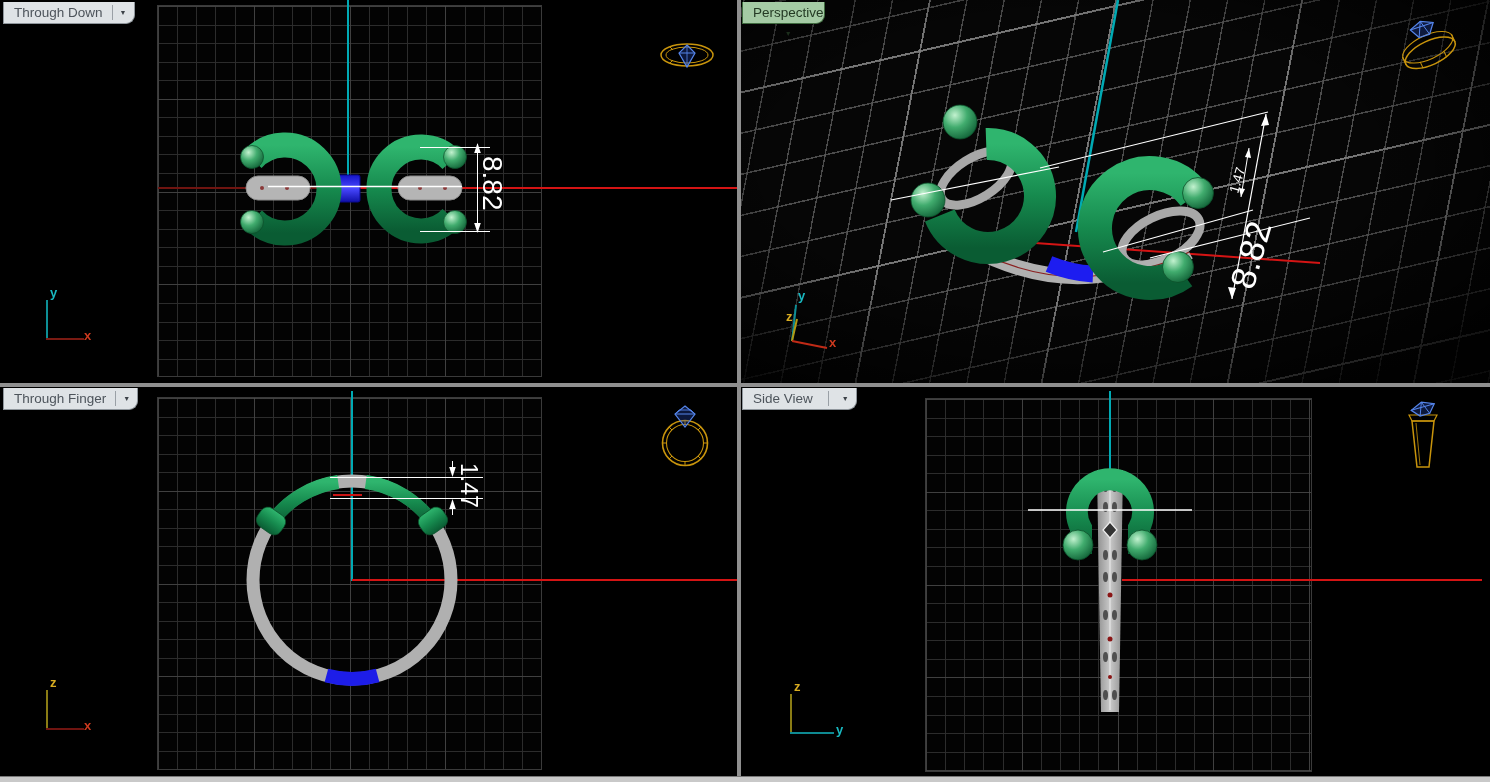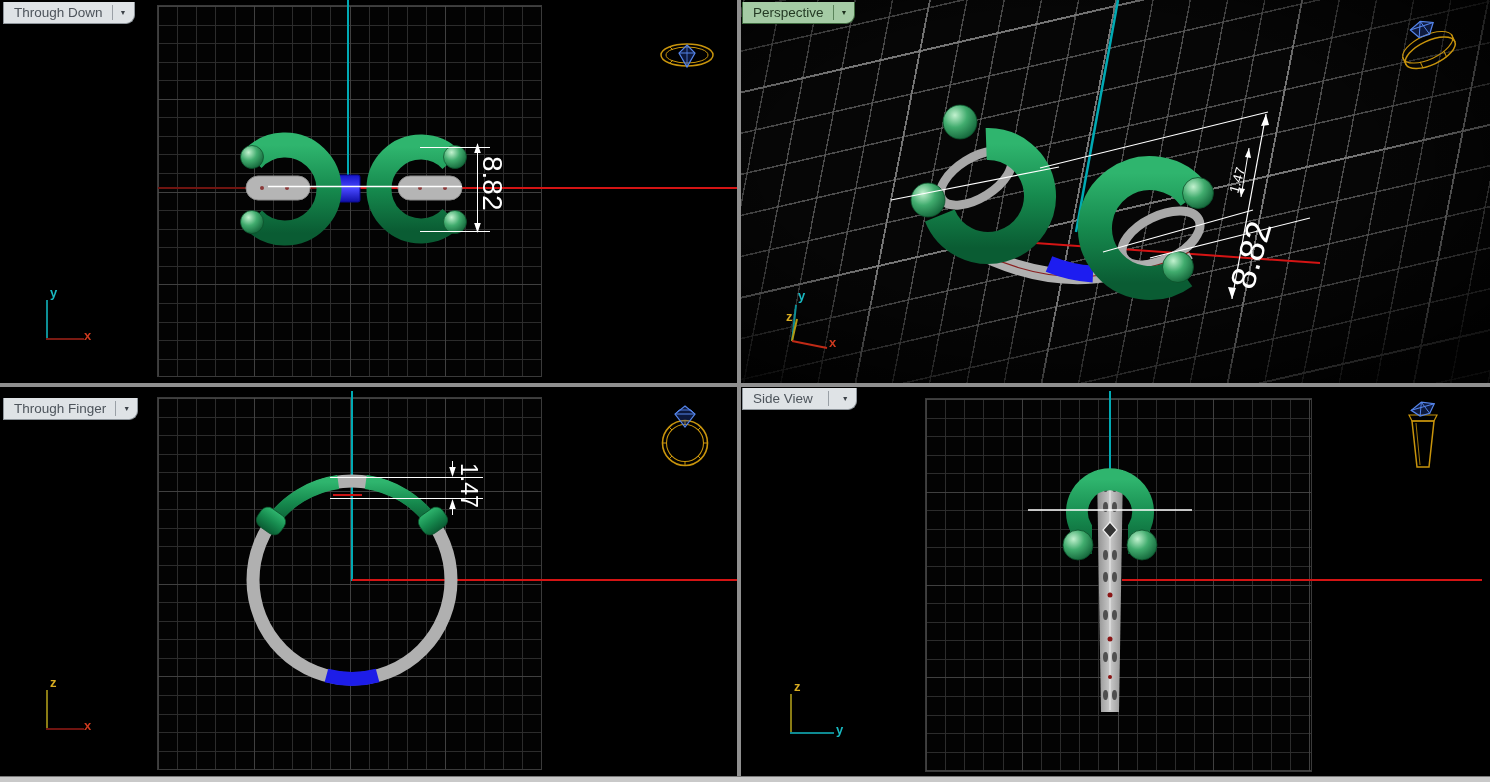--- a/index.html
+++ b/index.html
@@ -210,21 +210,21 @@
         <line class="gold" x1="46" y1="41" x2="46" y2="48" stroke-width="1"></line>
       </g>
       <g transform="rotate(-18 27 14)">
         <polygon class="gem" points="15,10 27,5 39,10 32,20 21,20" stroke-width="1.2" fill="none"></polygon>
         <line class="gemline" x1="15" y1="10" x2="39" y2="10" stroke-width="1"></line>
         <line class="gemline" x1="21" y1="20" x2="27" y2="5" stroke-width="0.9"></line>
         <line class="gemline" x1="32" y1="20" x2="27" y2="5" stroke-width="0.9"></line>
       </g>
     </svg>
 
-    <div class="vp-tab active" style="left:1px;top:2px;">
+    <div class="vp-tab active" style="left:1px;top:2px;flex-direction:column;">
       <span class="lbl">Perspective</span>
       <span class="sep"></span>
       <span class="arr">▼</span>
     </div>
   </div>
 
   <div class="viewport" id="vp-bl">
     <div class="ortho-grid" style="left:157px;top:10px;width:383px;height:371px;"></div>
     <div class="axline" style="left:351px;top:4px;width:2px;height:190px;background:#00aab4;"></div>
     <div class="axline" style="left:352px;top:192px;width:385px;height:2px;background:#d41414;"></div>
@@ -272,21 +272,21 @@
       <line class="gold" x1="46" y1="25" x2="43" y2="28" stroke-width="1"></line>
       <line class="gold" x1="14" y1="57" x2="17" y2="54" stroke-width="1"></line>
       <line class="gold" x1="46" y1="57" x2="43" y2="54" stroke-width="1"></line>
       <polygon class="gem" points="30,4 40,12 30,25 20,12" stroke-width="1.2"></polygon>
       <line class="gemline" x1="20" y1="12" x2="40" y2="12" stroke-width="1"></line>
       <line class="gemline" x1="24" y1="8" x2="36" y2="8" stroke-width="0.9"></line>
       <line class="gemline" x1="24" y1="8" x2="20" y2="12" stroke-width="0.8"></line>
       <line class="gemline" x1="36" y1="8" x2="40" y2="12" stroke-width="0.8"></line>
     </svg>
 
-    <div class="vp-tab" style="left:3px;top:11px;align-items:center;">
+    <div class="vp-tab" style="left:3px;top:1px;align-items:center;">
       <span class="lbl">Through Finger</span>
       <span class="sep"></span>
       <span class="arr">▼</span>
     </div>
   </div>
 
   <div class="viewport" id="vp-br">
     <div class="ortho-grid" style="left:184px;top:11px;width:385px;height:372px;"></div>
     <div class="axline" style="left:368px;top:4px;width:2px;height:80px;background:#00aab4;"></div>
     <div class="axline" style="left:381px;top:192px;width:360px;height:2px;background:#d41414;"></div>

